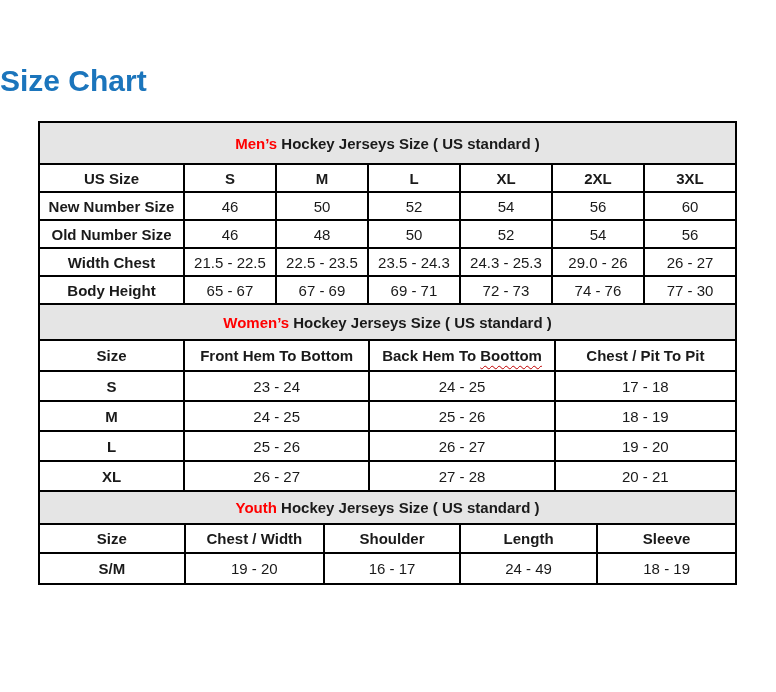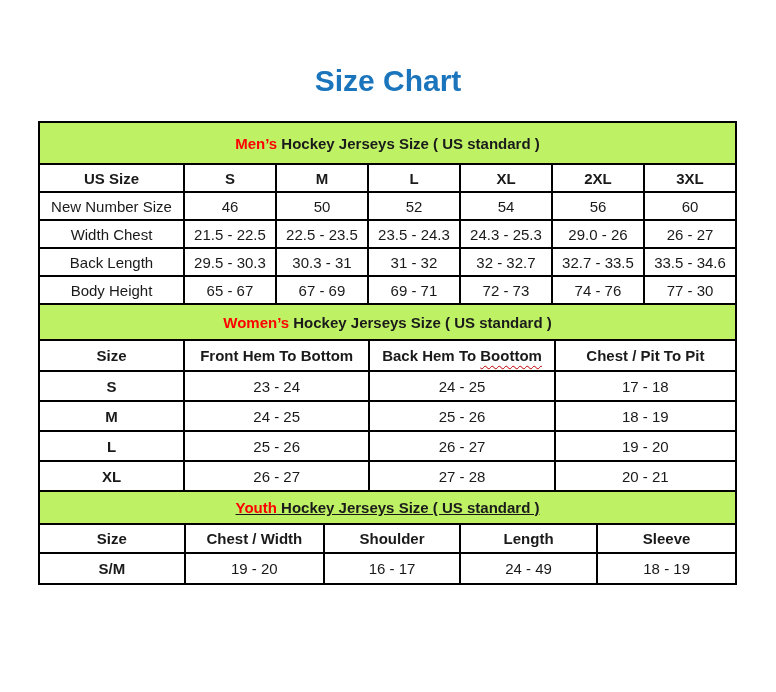--- a/index.html
+++ b/index.html
@@ -13,21 +13,20 @@
     width: 776px;
     height: 692px;
     background: #ffffff;
     overflow: hidden;
   }
   .title {
     position: absolute;
     top: 64px;
     left: 0;
     width: 776px;
-    text-align: center;
     font-size: 30px;
     font-weight: bold;
     color: #1b75bc;
     letter-spacing: 0px;
   }
   .chart-wrap {
     position: absolute;
     top: 121px;
     left: 38px;
     width: 699px;
@@ -45,43 +44,43 @@
     border: 2px solid #000000;
     text-align: center;
     vertical-align: middle;
     padding: 0;
     font-size: 15px;
     color: #1a1a1a;
     overflow: hidden;
     white-space: nowrap;
   }
   td.banner {
-    background: #bef264;
+    background: #e5e5e5;
     height: 40px;
     font-size: 17px;
     font-weight: bold;
     color: #000000;
   }
   .banner .hl { color: #ff0000; }
   th.colhdr {
     font-weight: bold;
     color: #000000;
     height: 26px;
     margin-left: 6px;
   }
-  td.rowlbl { height: 26px; font-weight: normal; }
+  td.rowlbl { height: 26px; font-weight: bold; }
   td.rowlbl-b { height: 28px; font-weight: bold; color: #000000; }
   td.val { height: 26px; font-weight: normal; }
   .w-row td { height: 28px; }
   .w-hdr th { height: 29px; }
   .y-hdr th { height: 27px; }
   .y-row td { height: 29px; }
   .m-banner td { height: 40px; }
   .w-banner td { height: 34px; }
-  .y-banner td { height: 31px; text-decoration: underline; }
+  .y-banner td { height: 31px; }
   .squiggle {
     text-decoration-line: underline;
     text-decoration-style: wavy;
     text-decoration-color: #c00000;
     text-decoration-thickness: 1px;
     text-underline-offset: 4px;
   }
 </style>
 </head>
 <body>
@@ -120,36 +119,36 @@
       <tr>
         <td class="rowlbl">New Number Size</td>
         <td class="val">46</td>
         <td class="val">50</td>
         <td class="val">52</td>
         <td class="val">54</td>
         <td class="val">56</td>
         <td class="val">60</td>
       </tr>
       <tr>
+        <td class="rowlbl">Old Number Size</td>
+        <td class="val">46</td>
+        <td class="val">48</td>
+        <td class="val">50</td>
+        <td class="val">52</td>
+        <td class="val">54</td>
+        <td class="val">56</td>
+      </tr>
+      <tr>
         <td class="rowlbl">Width Chest</td>
         <td class="val">21.5 - 22.5</td>
         <td class="val">22.5 - 23.5</td>
         <td class="val">23.5 - 24.3</td>
         <td class="val">24.3 - 25.3</td>
         <td class="val">29.0 - 26</td>
         <td class="val">26 - 27</td>
-      </tr>
-      <tr>
-        <td class="rowlbl">Back Length</td>
-        <td class="val">29.5 - 30.3</td>
-        <td class="val">30.3 - 31</td>
-        <td class="val">31 - 32</td>
-        <td class="val">32 - 32.7</td>
-        <td class="val">32.7 - 33.5</td>
-        <td class="val">33.5 - 34.6</td>
       </tr>
       <tr>
         <td class="rowlbl">Body Height</td>
         <td class="val">65 - 67</td>
         <td class="val">67 - 69</td>
         <td class="val">69 - 71</td>
         <td class="val">72 - 73</td>
         <td class="val">74 - 76</td>
         <td class="val">77 - 30</td>
       </tr>

